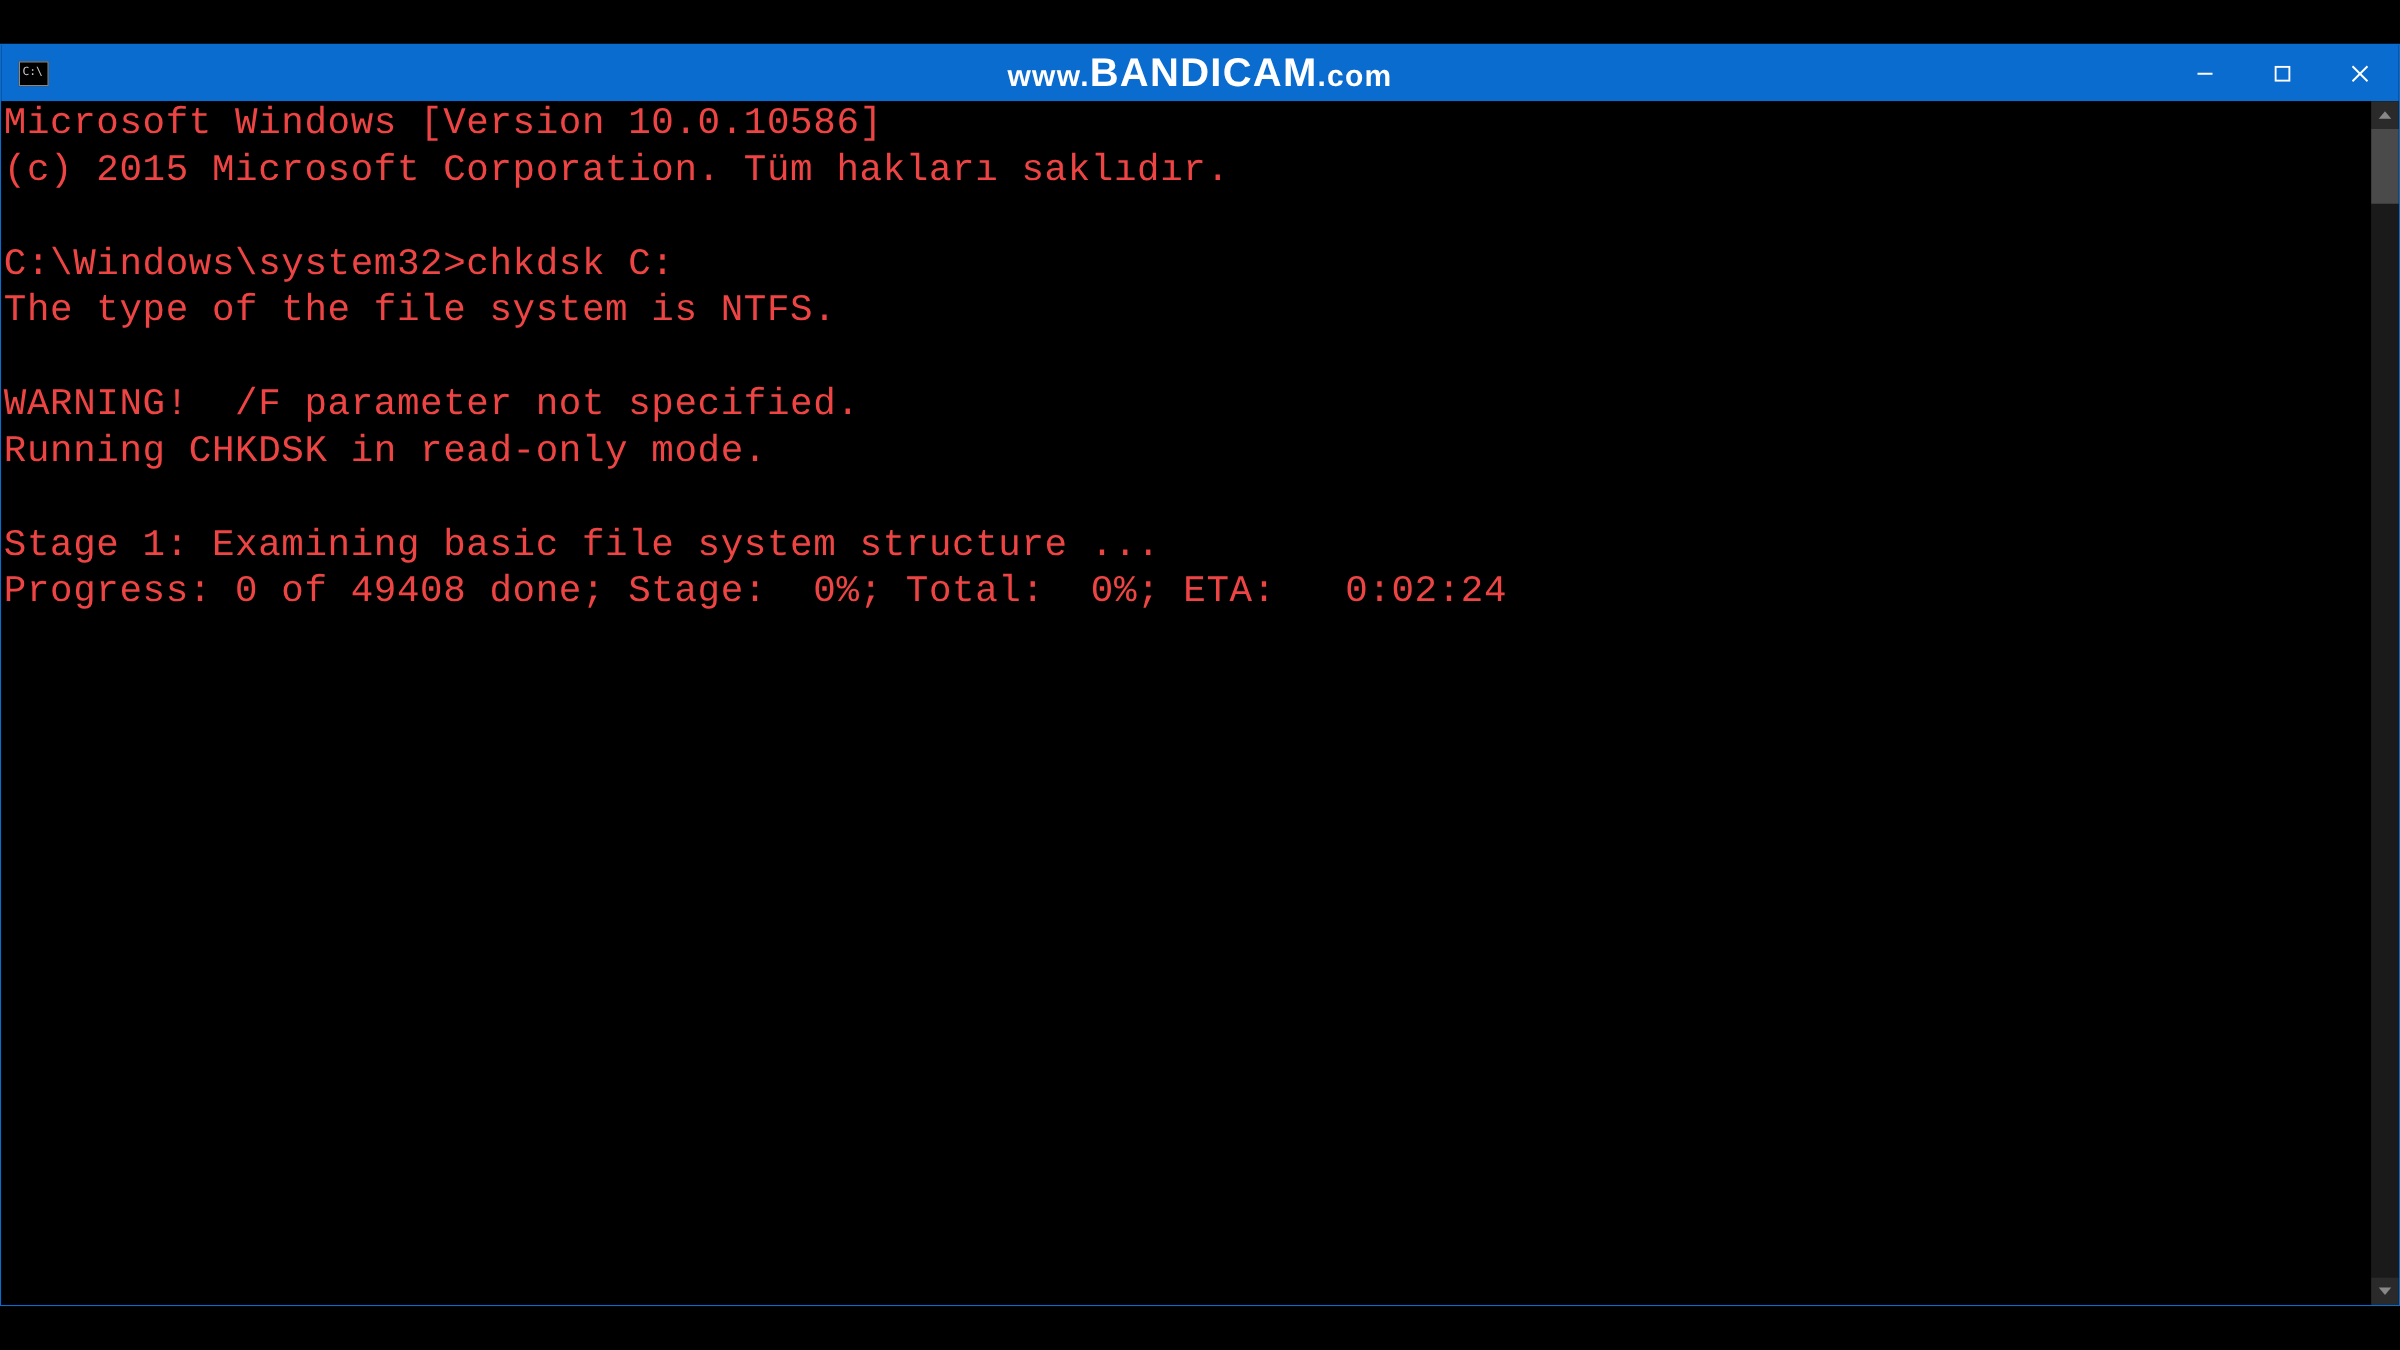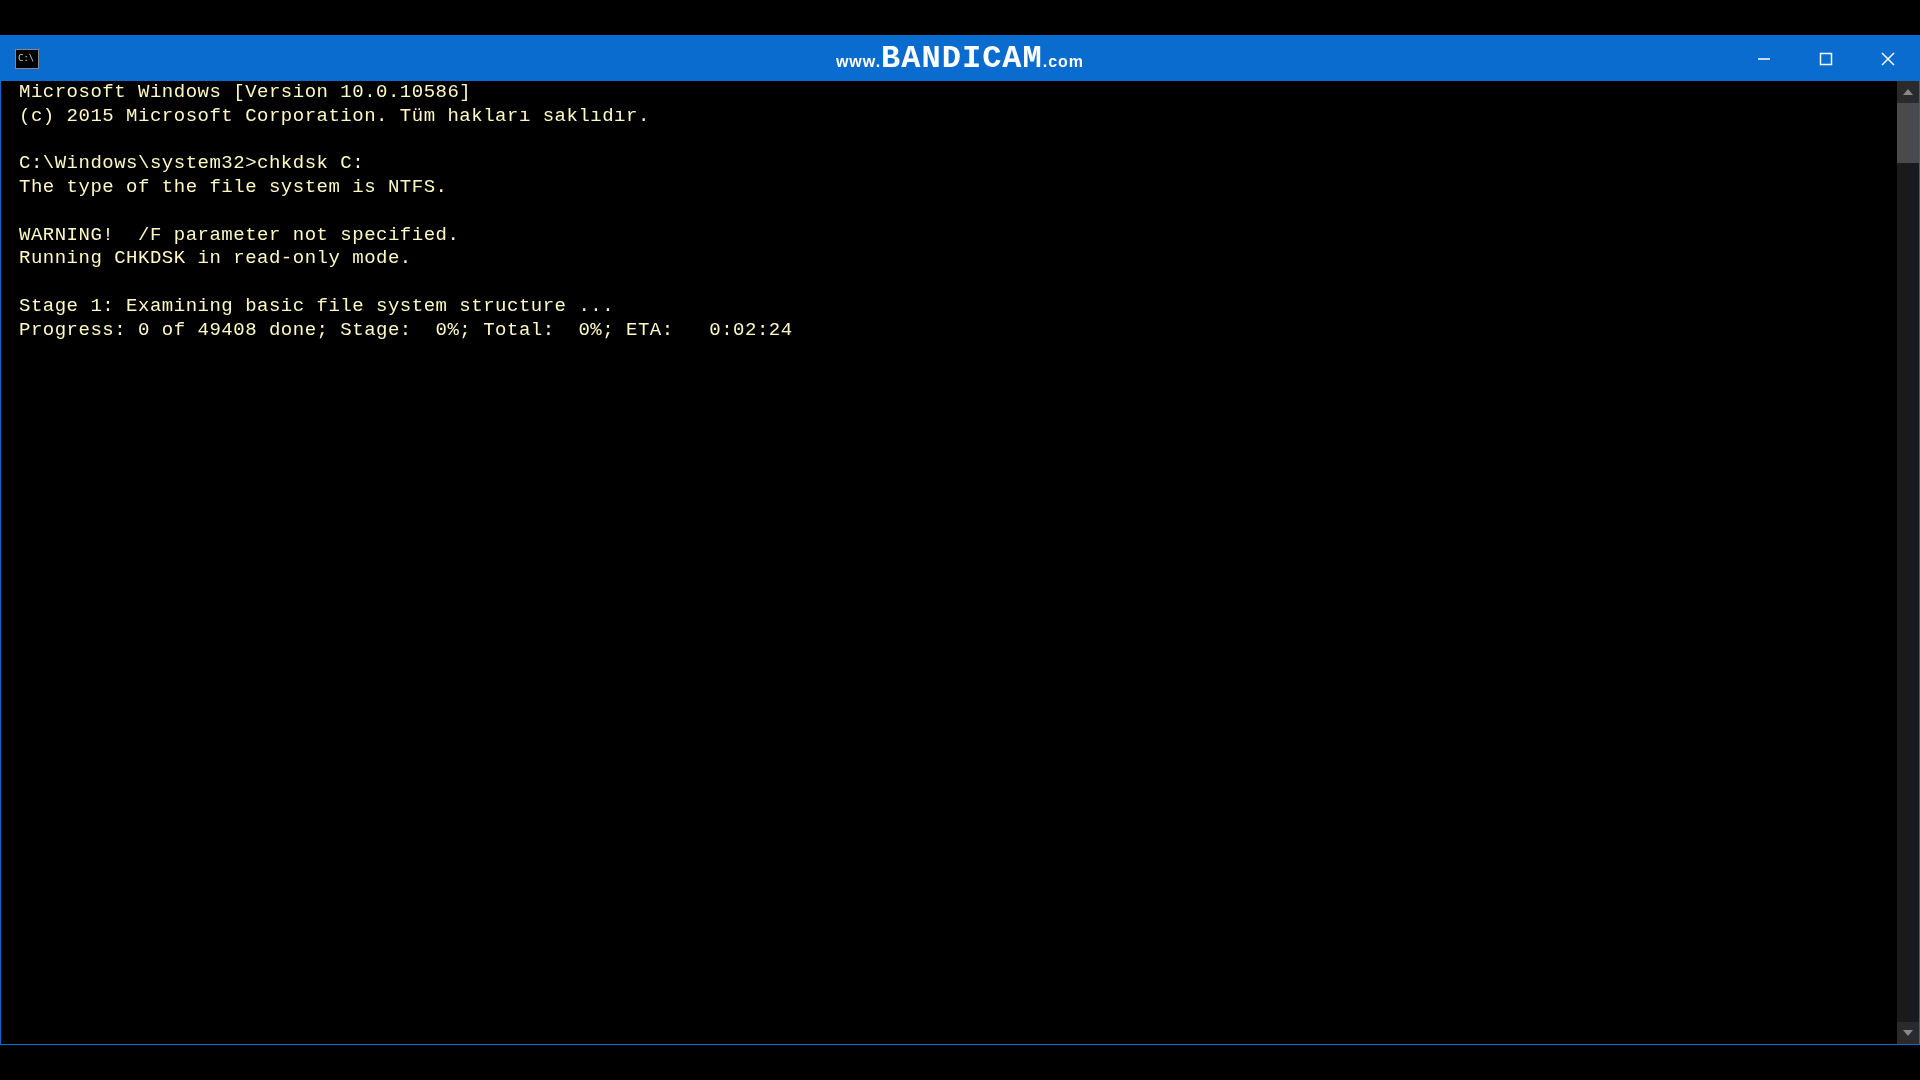--- a/index.html
+++ b/index.html
@@ -71,22 +71,22 @@
       left: 50%;
       transform: translateX(-50%);
       color: #fff;
       font-family: Arial, sans-serif;
       font-weight: 900;
       font-size: 30px;
       letter-spacing: 1px;
       display: flex;
       align-items: baseline;
     }
-    .watermark .small { font-size: 16px; font-weight: 700; }
-    .watermark .big { font-size: 32px; font-family: Liberation Mono, monospace; }
+    .watermark .small { font-size: 24px; font-weight: 700; }
+    .watermark .big { font-size: 32px; }
     .window-controls {
       margin-left: auto;
       display: flex;
       height: 100%;
     }
     .wc-btn {
       width: 62px;
       height: 100%;
       display: flex;
       align-items: center;
@@ -96,25 +96,25 @@
     .wc-btn svg { display: block; }
     .console-area {
       flex: 1;
       background: #000;
       display: flex;
       position: relative;
     }
     .console-text {
       flex: 1;
       white-space: pre;
-      color: #fef9c3;
+      color: #ef4444;
       font-family: Consolas, 'Courier New', monospace;
-      font-size: 19px;
+      font-size: 30px;
       line-height: 1.25;
-      padding: 0 18px;
+      padding: 0 2px;
       letter-spacing: 0.5px;
     }
     .scrollbar {
       width: 22px;
       background: #1a1a1a;
       display: flex;
       flex-direction: column;
       align-items: center;
     }
     .sb-btn {

